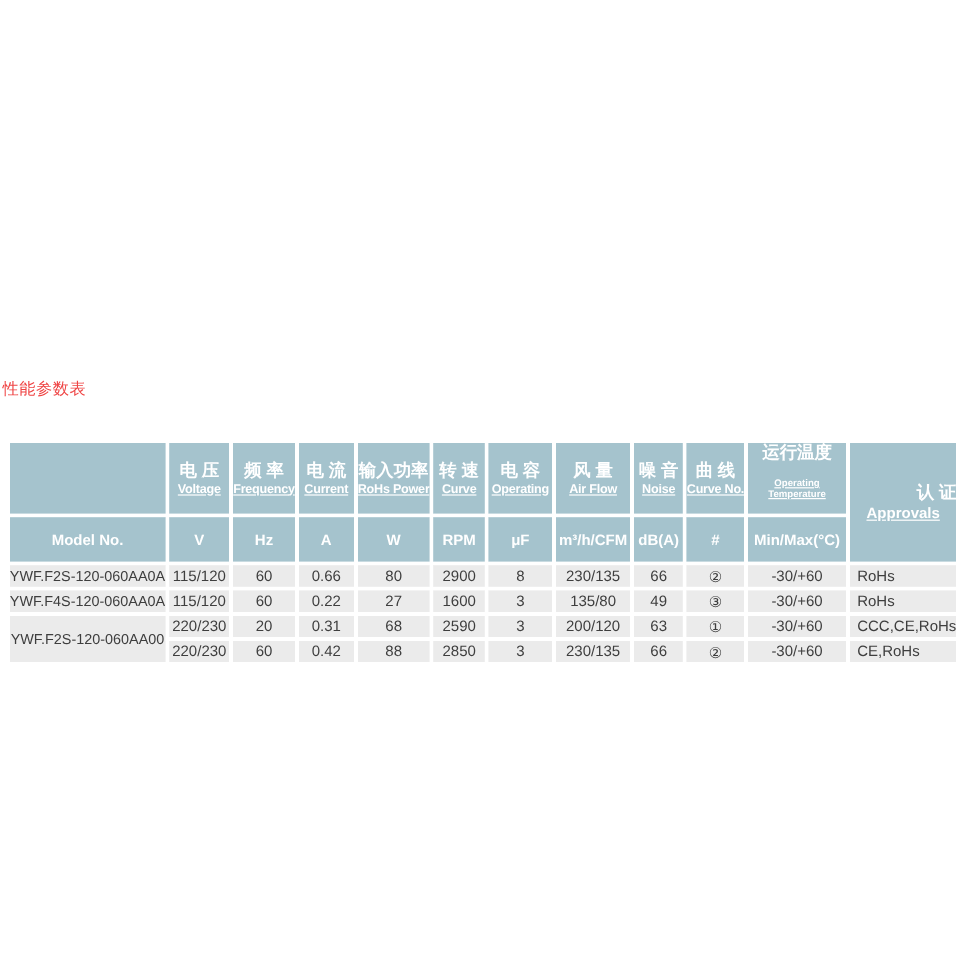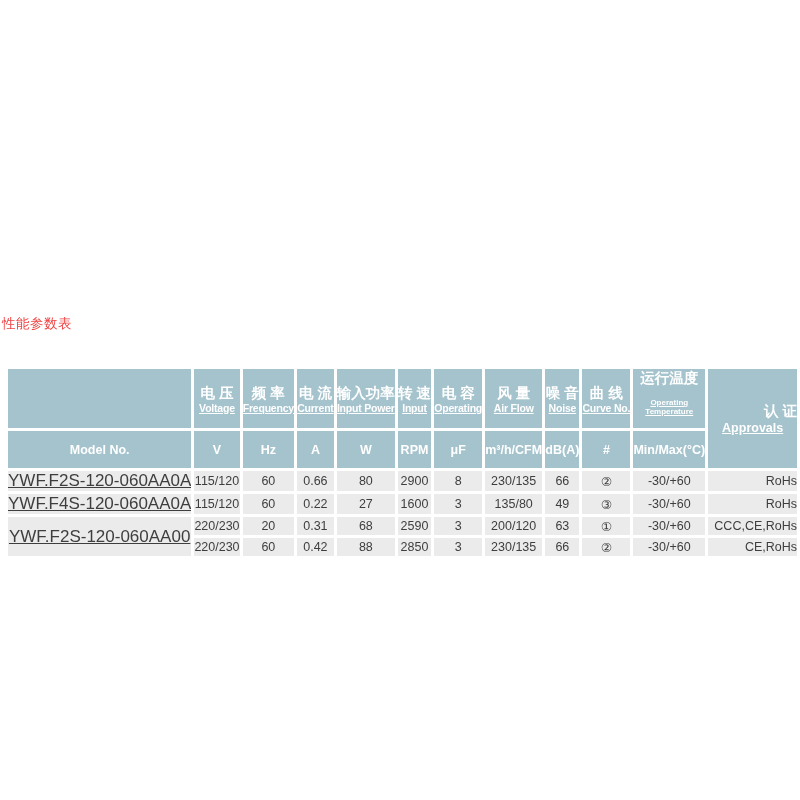--- a/index.html
+++ b/index.html
@@ -55,22 +55,22 @@
   }
   td.approvals-head .cn { font-size: 14.5px; line-height: 19px; text-align: right; }
   td.approvals-head .en { font-size: 12.5px; line-height: 15px; letter-spacing: 0; }
   
   tr.data { height: 21px; }
   tr.data td {
     background: #ebebeb;
     color: #3e3e3e;
     font-size: 12.5px;
   }
-  tr.data td.model-cell { font-size: 17px; text-decoration: underline; }
-  tr.data td.approvals-cell { text-align: right; padding-left: 6px; }
+  tr.data td.model-cell { font-size: 12px; }
+  tr.data td.approvals-cell { text-align: left; padding-left: 6px; }
   td.curve-cell { font-size: 12px; }
 </style>
 </head>
 <body>
 
 <div class="page-title">性能参数表</div>
 
 <table class="spec">
   <colgroup>
     <col style="width:133px">
@@ -97,25 +97,25 @@
     <td>
       <span class="cn">频 率</span>
       <span class="en">Frequency</span>
     </td>
     <td>
       <span class="cn">电 流</span>
       <span class="en">Current</span>
     </td>
     <td>
       <span class="cn">输入功率</span>
-      <span class="en">Input Power</span>
+      <span class="en">RoHs Power</span>
     </td>
     <td>
       <span class="cn">转 速</span>
-      <span class="en">Input</span>
+      <span class="en">Curve</span>
     </td>
     <td>
       <span class="cn">电 容</span>
       <span class="en">Operating</span>
     </td>
     <td>
       <span class="cn">风 量</span>
       <span class="en">Air Flow</span>
     </td>
     <td>

